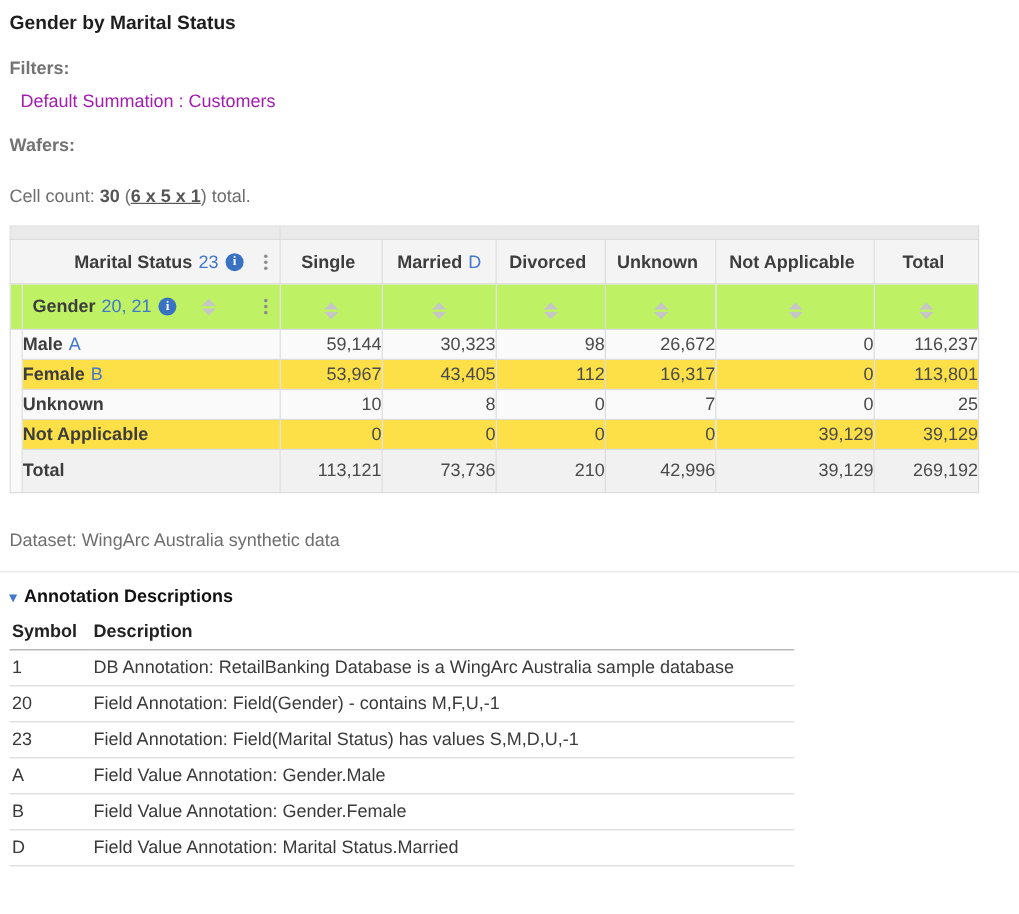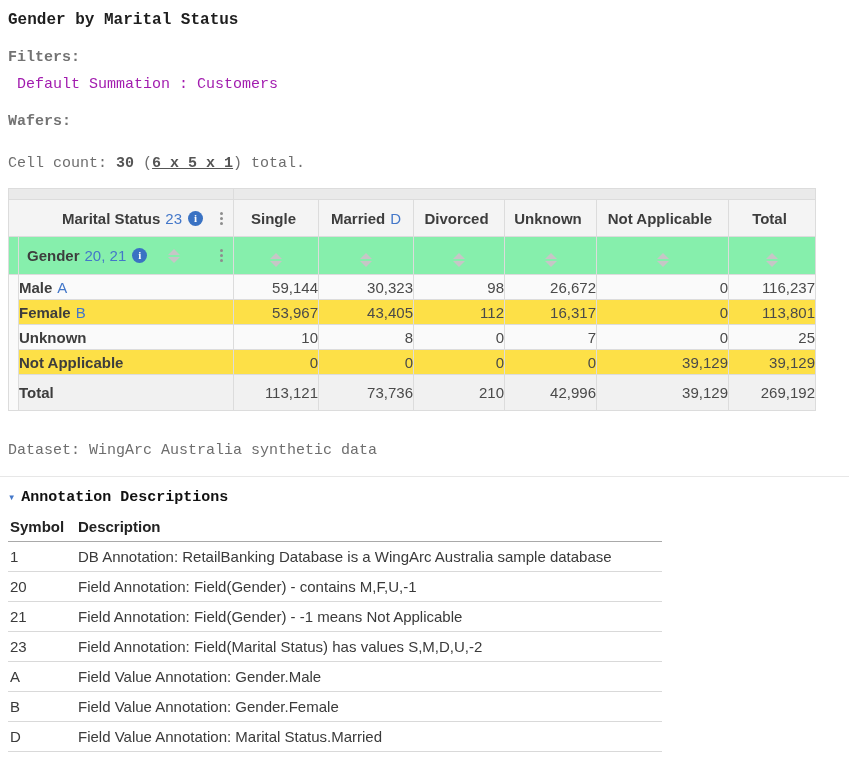--- a/index.html
+++ b/index.html
@@ -2,42 +2,42 @@
 <html><head>
 <meta charset="utf-8">
 <style>
   * { box-sizing: border-box; }
   html,body { margin:0; padding:0; background:#fff; }
   body {
     width:849px; height:762px; overflow:hidden;
     font-family:"Liberation Sans", sans-serif;
     font-size:15px; color:#333;
   }
-  .pad { padding-left:8px;font-family:Liberation Mono, monospace; }
+  .pad { padding-left:8px; }
 
   
   .report-title { font-size:16px; font-weight:bold; color:#1e1e1e; padding-top:11px; }
   .section-label { font-weight:bold; color:#737373; margin-top:20px; }
   .filter-value { color:#a21caf; margin-top:10px; padding-left:9px; }
   .cellcount-line { color:#6e6e6e; margin-top:25px; }
   .cellcount-line .strong { color:#555; font-weight:bold; }
   .dims-link { color:#555; font-weight:bold; text-decoration:underline; cursor:pointer; }
 
   
   table.wafer {
     border-collapse:collapse; table-layout:fixed;
     margin-top:16px; margin-left:8px;
   }
   table.wafer td, table.wafer th {
     border:1px solid #dcdcdc; padding:0; font-size:15px; overflow:hidden;
     white-space:nowrap;
   }
   tr.strip-row td { height:11px; background:#eaeaea; }
   tr.colhead-row th { height:37px; background:#f4f4f4; color:#3d3d3d; font-weight:bold; }
-  tr.sort-row td, tr.sort-row th { height:38px; background:#86efac; }
+  tr.sort-row td, tr.sort-row th { height:38px; background:#bef264; }
   td.gutter { background:#eaeaea; }
   tr.data-row { height:25px;margin-left:12px; }
   tr.data-row.odd  td, tr.data-row.odd  th { background:#fafafa; }
   tr.data-row.even td, tr.data-row.even th { background:#fde047; }
   tr.data-row.total-row td, tr.data-row.total-row th { background:#f1f1f1; height:36px; }
 
   th.rowlabel { text-align:left; padding-left:9px; color:#3d3d3d; font-weight:bold; }
   td.num { text-align:right; padding-right:10px; color:#4a4a4a; }
 
   .hdr-flex { display:flex; align-items:center; padding:0 8px; }
@@ -246,26 +246,22 @@
   </tr>
   <tr>
     <td>1</td>
     <td>DB Annotation: RetailBanking Database is a WingArc Australia sample database</td>
   </tr>
   <tr>
     <td>20</td>
     <td>Field Annotation: Field(Gender) - contains M,F,U,-1</td>
   </tr>
   <tr>
-    <td>21</td>
-    <td>Field Annotation: Field(Gender) - -1 means Not Applicable</td>
-  </tr>
-  <tr>
     <td>23</td>
-    <td>Field Annotation: Field(Marital Status) has values S,M,D,U,-2</td>
+    <td>Field Annotation: Field(Marital Status) has values S,M,D,U,-1</td>
   </tr>
   <tr>
     <td>A</td>
     <td>Field Value Annotation: Gender.Male</td>
   </tr>
   <tr>
     <td>B</td>
     <td>Field Value Annotation: Gender.Female</td>
   </tr>
   <tr>

